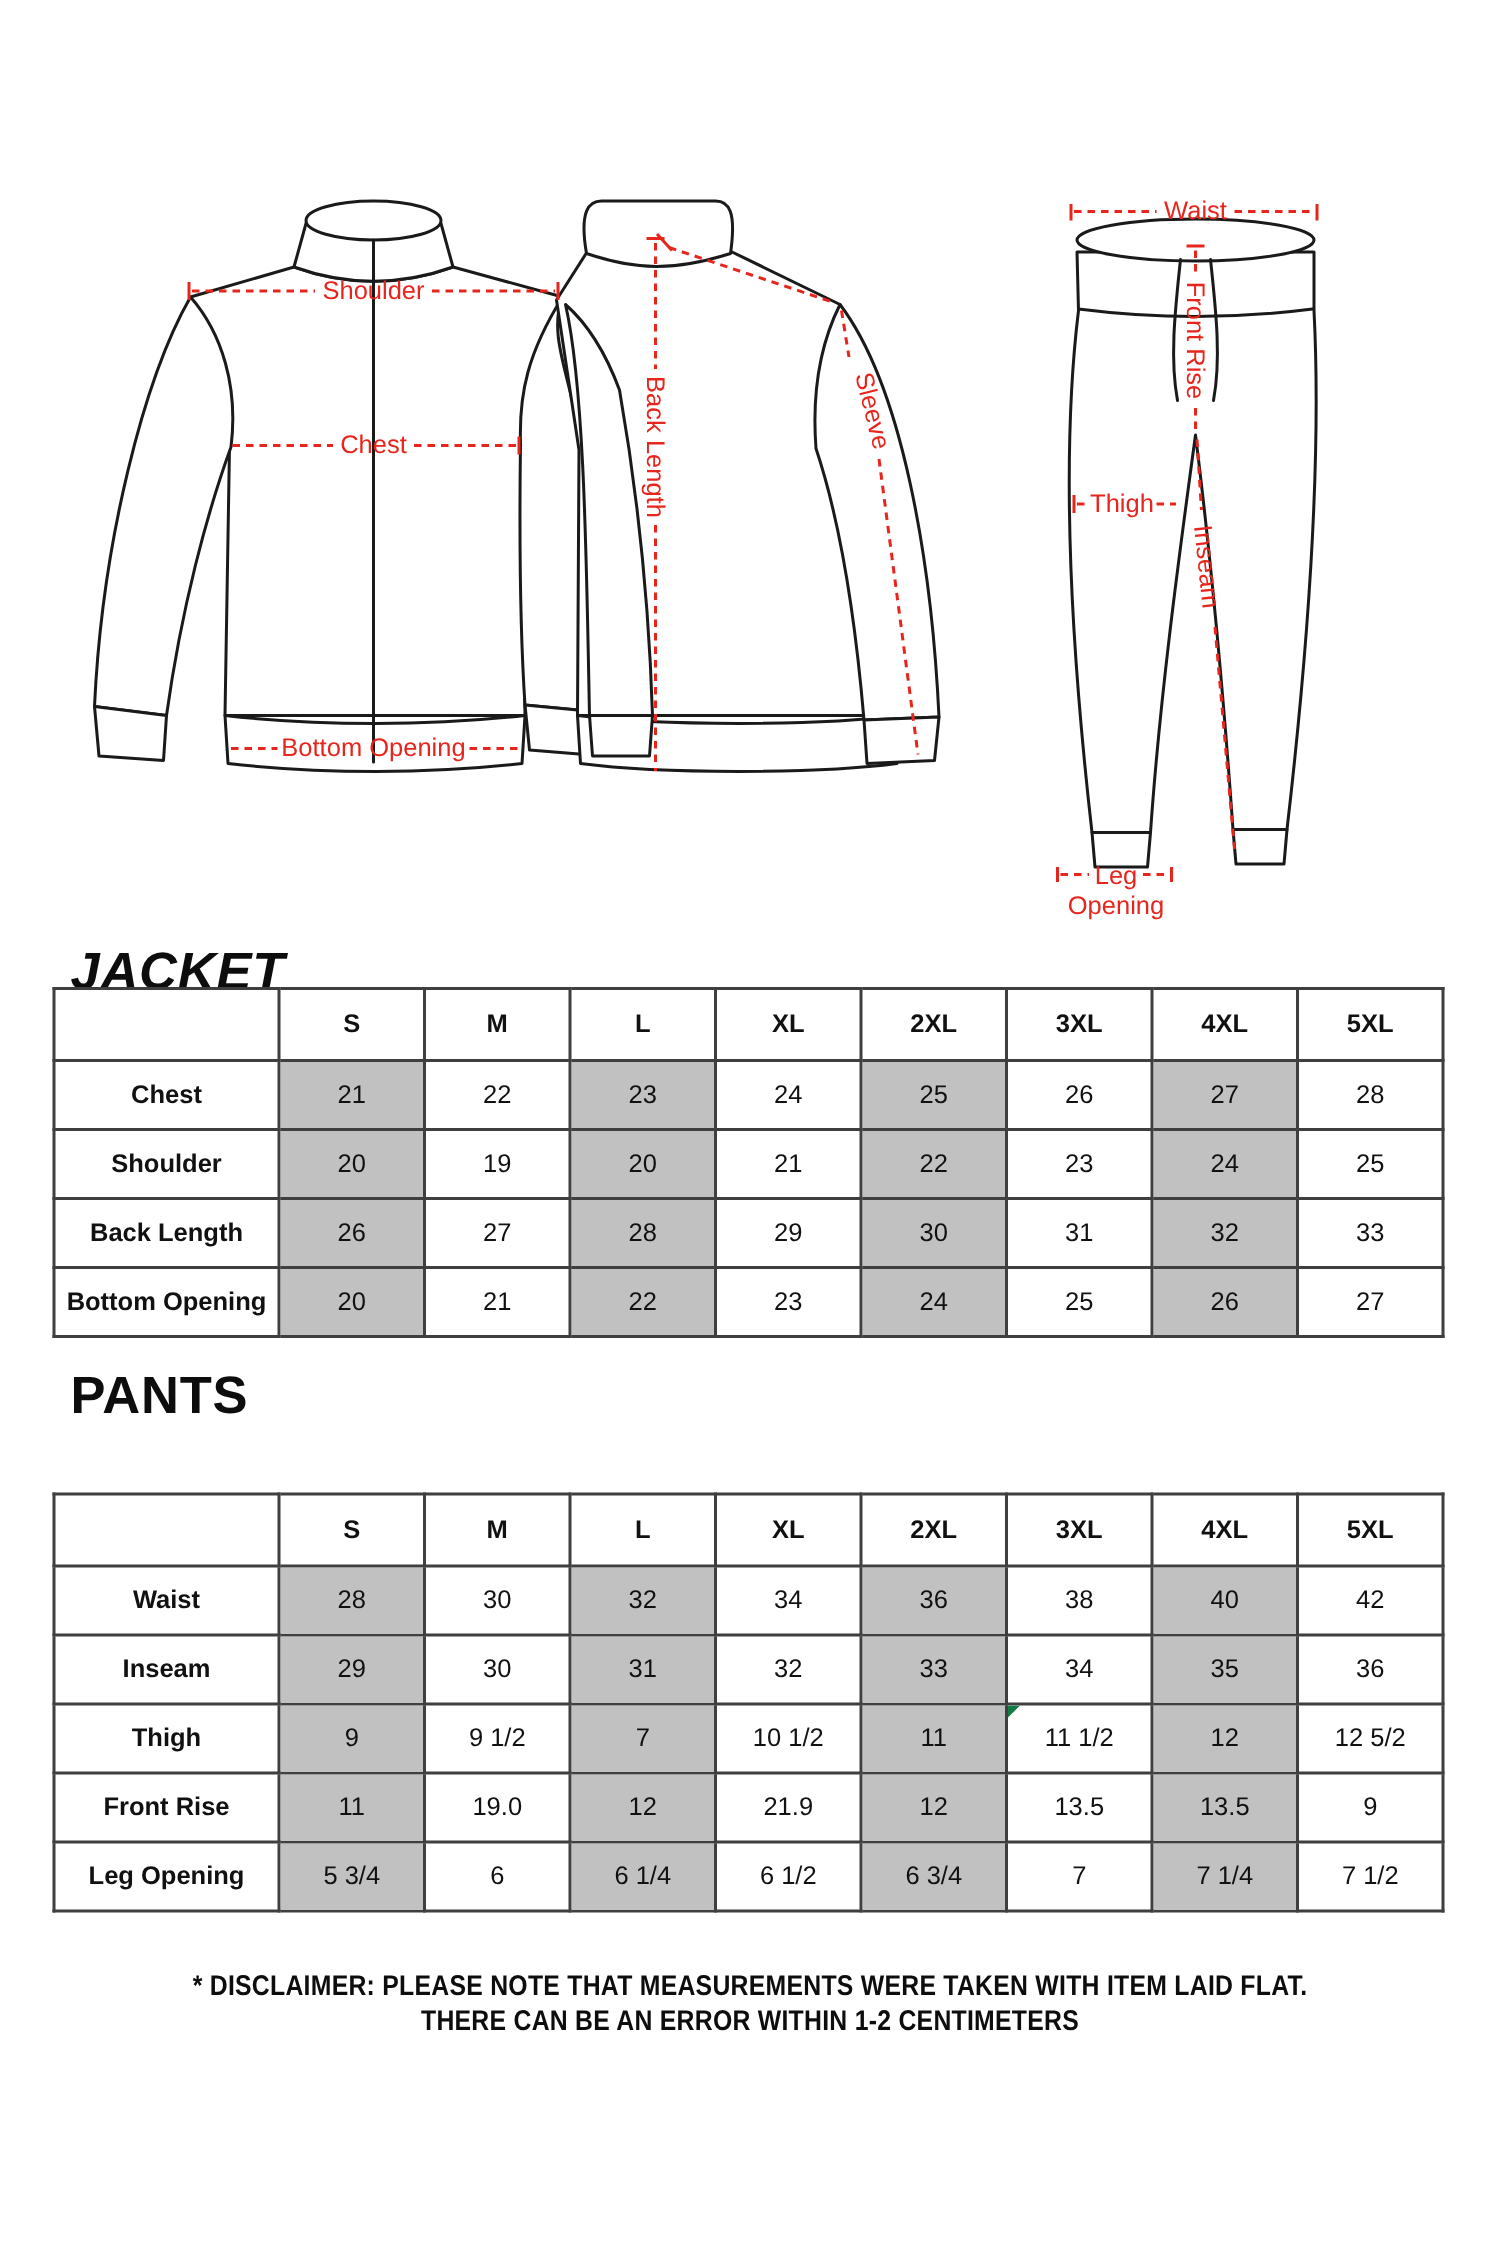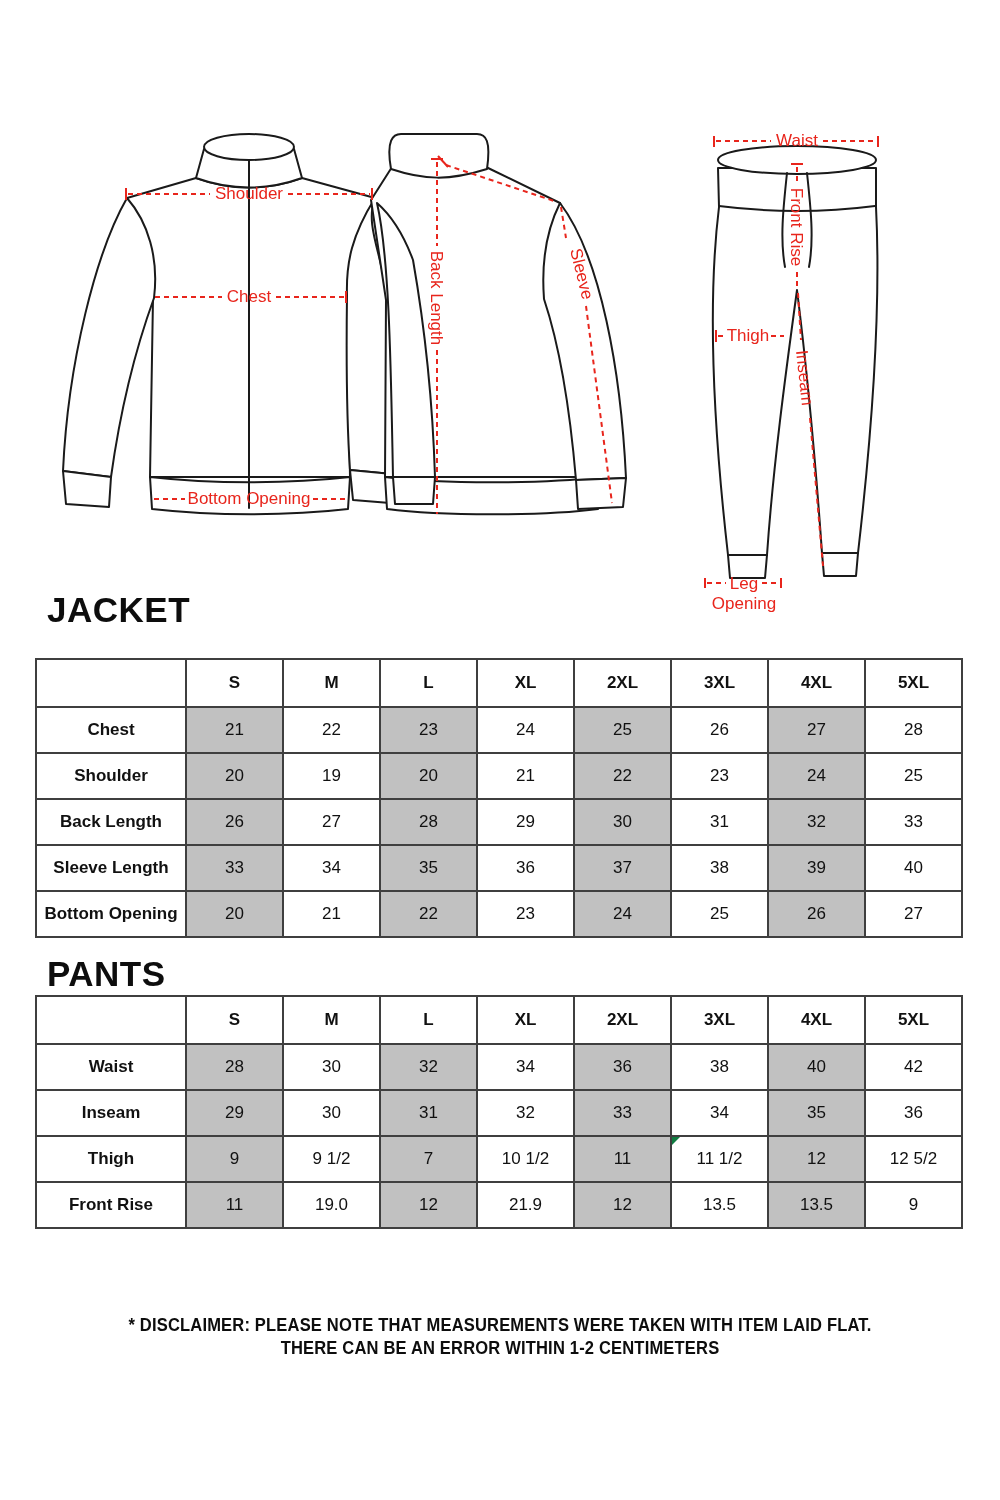--- a/index.html
+++ b/index.html
@@ -22,22 +22,22 @@
   .ln{stroke:var(--line-col);stroke-width:2;fill:none;stroke-linecap:round;stroke-linejoin:round;}
   .fw{fill:#ffffff;}
   .rd{stroke:var(--red-col);stroke-width:2;stroke-dasharray:5 4;fill:none;}
   .rk{stroke:var(--red-col);stroke-width:2;fill:none;}
   .rt{fill:var(--red-col);font-size:17px;font-family:"Liberation Sans",sans-serif;}
 
   .section-title{
     position:absolute;left:47px;font-size:35px;font-weight:bold;
     letter-spacing:0.5px;color:#0d0d0d;line-height:1;
   }
-  #jacket-title{top:592px;}
-  #pants-title{top:956px;}
+  #jacket-title{top:630px;font-style:italic;}
+  #pants-title{top:913px;}
 
   .size-table{
     position:absolute;left:35px;width:928px;border-collapse:collapse;table-layout:fixed;
   }
   #jacket-table{top:658px;}
   #pants-table{top:995px;}
   .size-table th,.size-table td{
     border:2px solid var(--border-col);text-align:center;vertical-align:middle;
     padding:0;font-size:17px;overflow:hidden;
   }
@@ -199,31 +199,20 @@
           <td class="shaded">26</td>
           <td>27</td>
           <td class="shaded">28</td>
           <td>29</td>
           <td class="shaded">30</td>
           <td>31</td>
           <td class="shaded">32</td>
           <td>33</td>
         </tr>
         <tr>
-          <th>Sleeve Length</th>
-          <td class="shaded">33</td>
-          <td>34</td>
-          <td class="shaded">35</td>
-          <td>36</td>
-          <td class="shaded">37</td>
-          <td>38</td>
-          <td class="shaded">39</td>
-          <td>40</td>
-        </tr>
-        <tr>
           <th>Bottom Opening</th>
           <td class="shaded">20</td>
           <td>21</td>
           <td class="shaded">22</td>
           <td>23</td>
           <td class="shaded">24</td>
           <td>25</td>
           <td class="shaded">26</td>
           <td>27</td>
         </tr>
@@ -287,20 +276,31 @@
           <th>Front Rise</th>
           <td class="shaded">11</td>
           <td>19.0</td>
           <td class="shaded">12</td>
           <td>21.9</td>
           <td class="shaded">12</td>
           <td>13.5</td>
           <td class="shaded">13.5</td>
           <td>9</td>
         </tr>
+        <tr>
+          <th>Leg Opening</th>
+          <td class="shaded">5 3/4</td>
+          <td>6</td>
+          <td class="shaded">6 1/4</td>
+          <td>6 1/2</td>
+          <td class="shaded">6 3/4</td>
+          <td>7</td>
+          <td class="shaded">7 1/4</td>
+          <td>7 1/2</td>
+        </tr>
       </tbody>
     </table>
 
   <div class="disclaimer">
     <div>* DISCLAIMER: PLEASE NOTE THAT MEASUREMENTS WERE TAKEN WITH ITEM LAID FLAT.</div>
     <div>THERE CAN BE AN ERROR WITHIN 1-2 CENTIMETERS</div>
   </div>
 
 </div>
 

